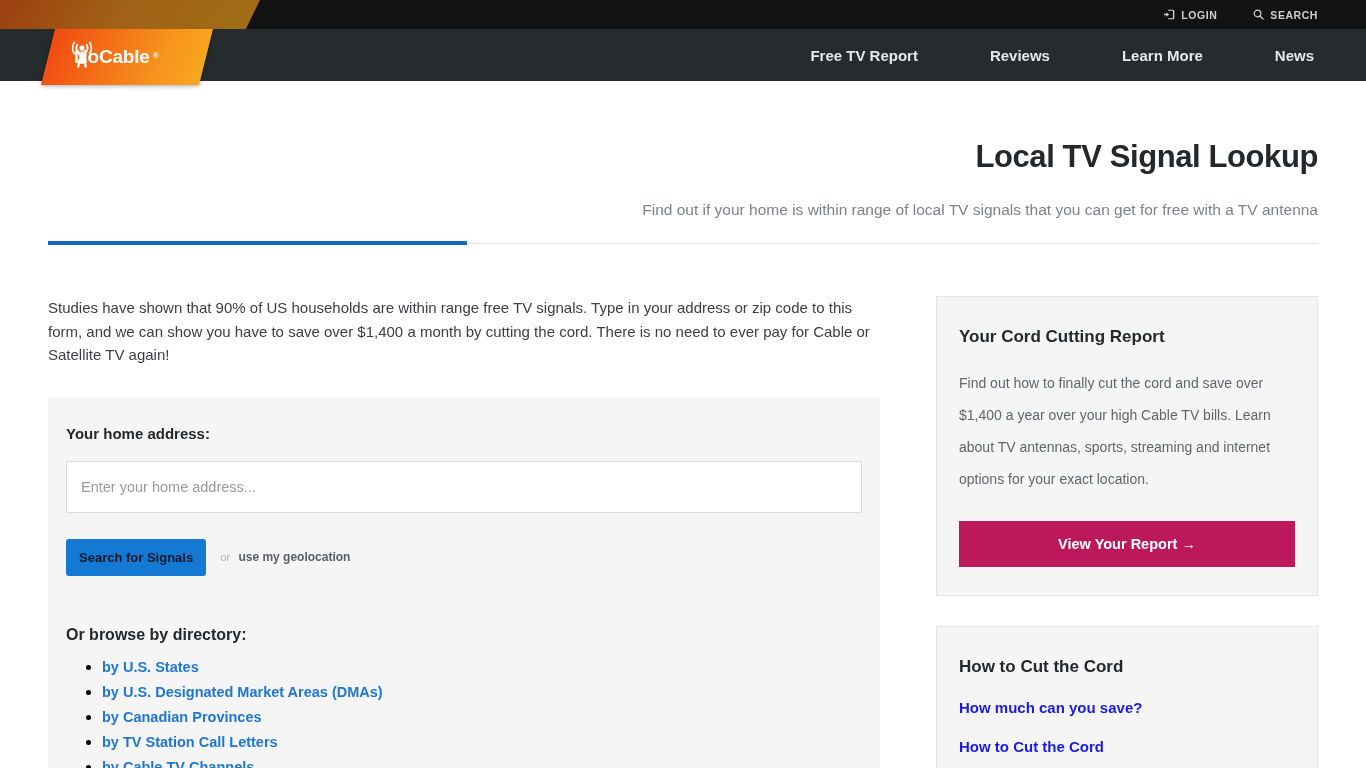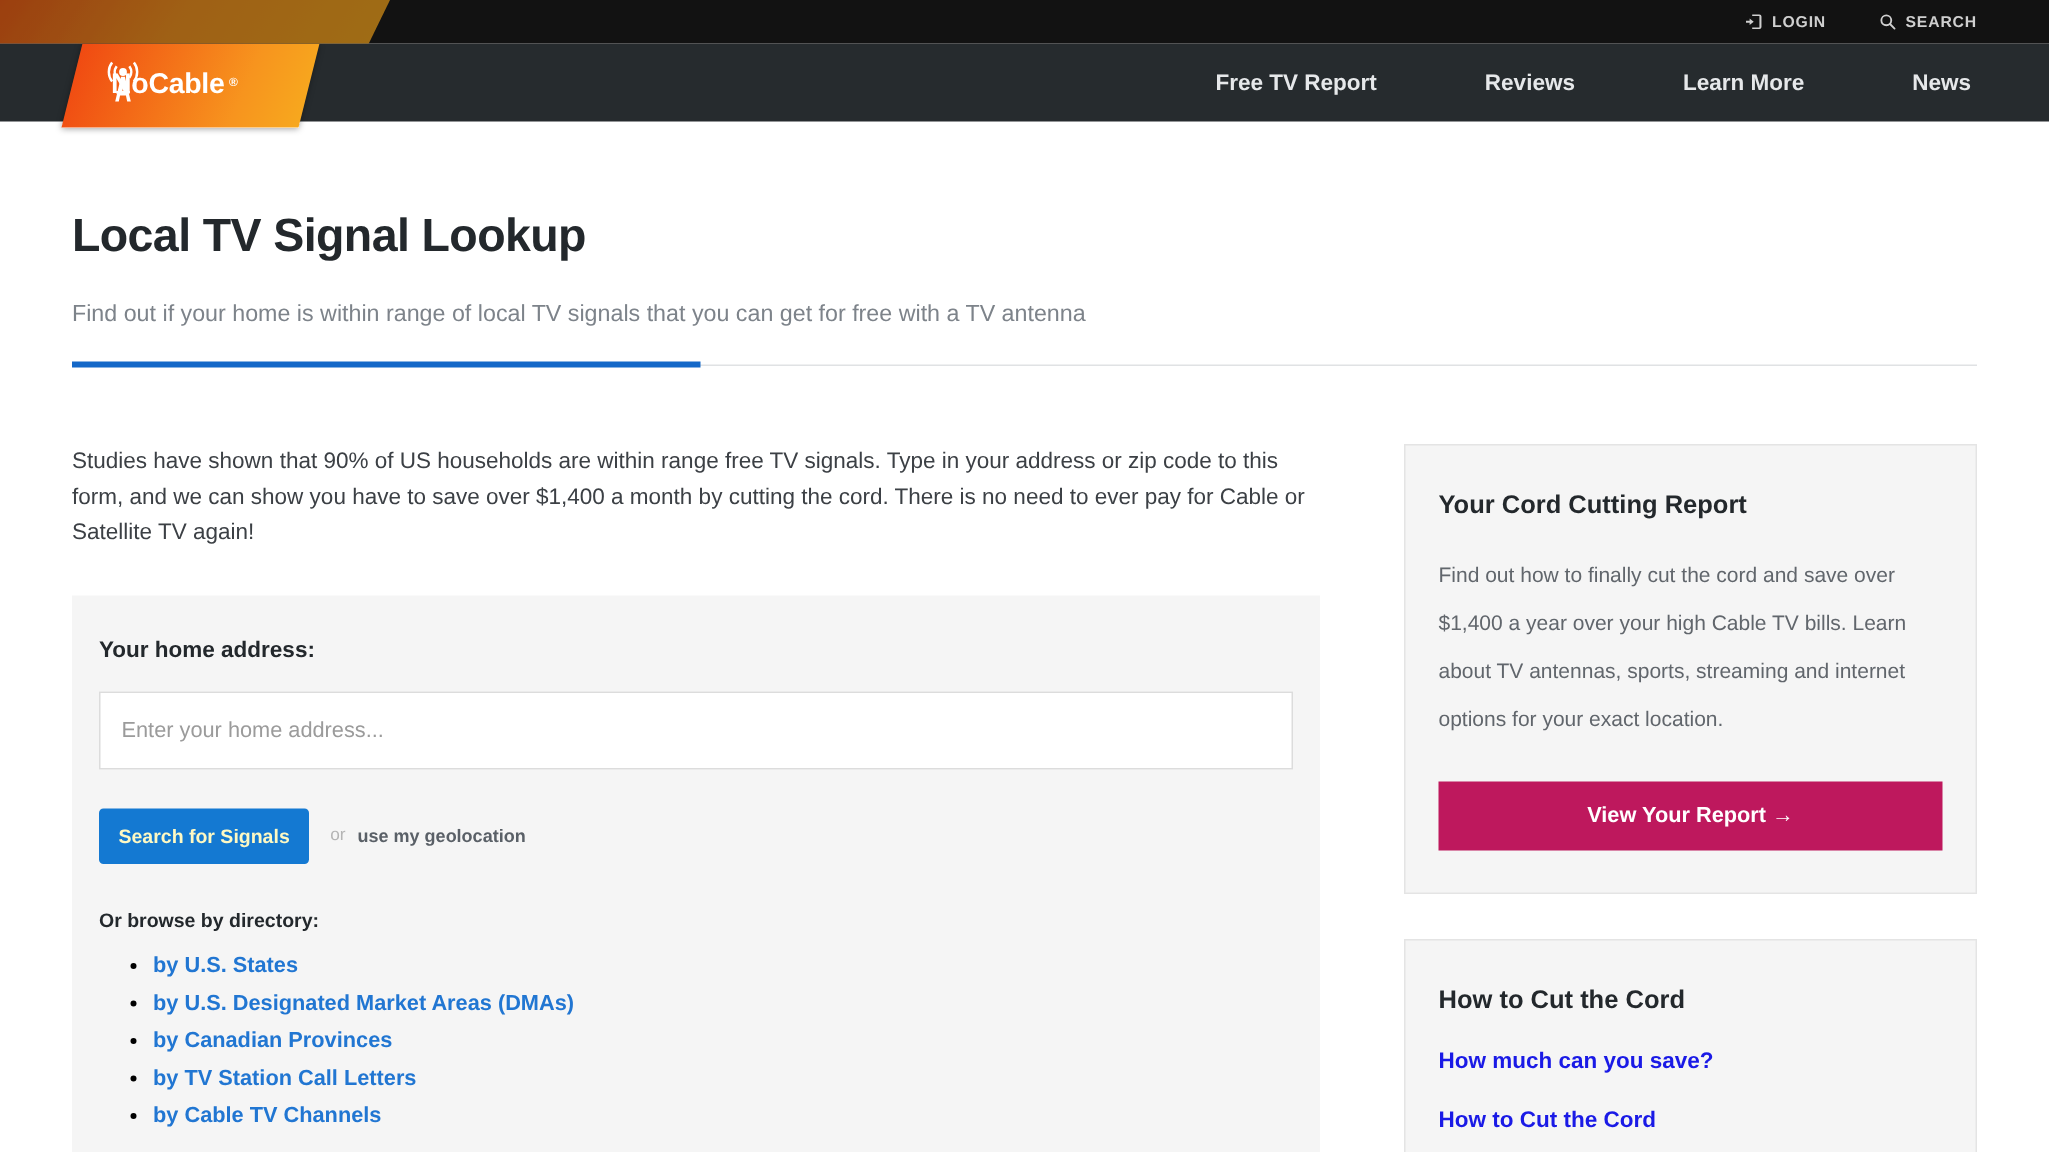--- a/index.html
+++ b/index.html
@@ -99,20 +99,21 @@
     z-index: 2;
     margin-left: 8px;
     display: flex; align-items: baseline;
   }
   .logo-reg { font-size: 8px; margin-left: 3px; position: relative; top: -5px; }
 
   
   .page-head {
     padding: 58px 48px 0 48px;
     position: relative;
+    text-align: right;
   }
   .page-title {
     font-size: 31px;
     font-weight: 700;
     color: #23282c;
     letter-spacing: -.4px;
   }
   .page-sub {
     margin-top: 26px;
     font-size: 15.5px;
@@ -174,21 +175,21 @@
     outline: none;
   }
   .addr-input::placeholder { color: #9b9b9b; }
 
   .btn-row {
     margin-top: 26px;
     display: flex; align-items: center;
   }
   .btn-search {
     background: #1479d2;
-    color: #fef9c3;
+    color: #0f172a;
     border: none;
     font-family: "Liberation Sans", sans-serif;
     font-size: 13px;
     font-weight: 700;
     padding: 11px 13px;
     border-radius: 3px;
     cursor: pointer;
     white-space: nowrap;
   }
   .geo-or {
@@ -199,22 +200,22 @@
   .geo-link {
     margin-left: 8px;
     font-size: 12px;
     font-weight: 700;
     color: #5a6067;
     text-decoration: none;
     cursor: pointer;
   }
 
   .browse-head {
-    margin-top: 30px;
-    font-size: 13px;
+    margin-top: 50px;
+    font-size: 16px;
     font-weight: 700;
     color: #23282c;
   }
   .dir-list {
     margin-top: 14px;
     padding-left: 36px;
     list-style: disc;
   }
   .dir-list li { margin-bottom: 7px; }
   .dir-link {

